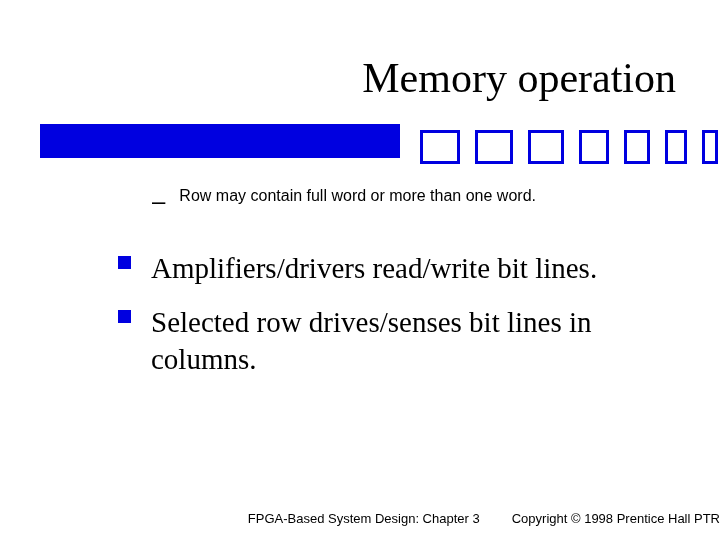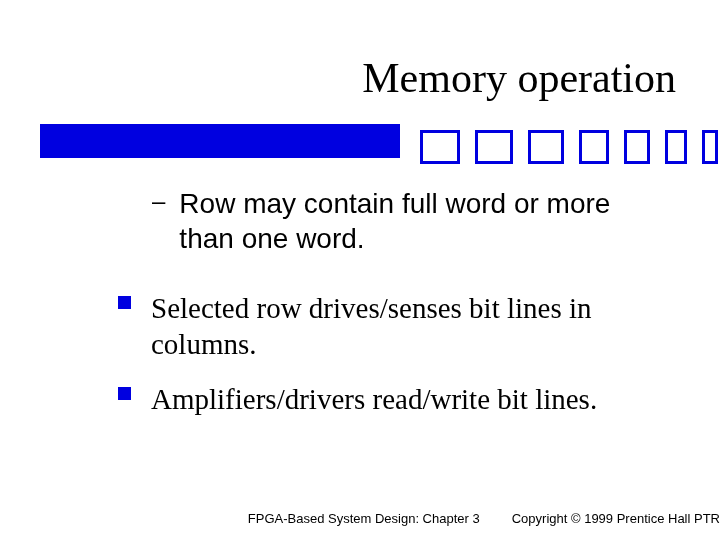--- a/index.html
+++ b/index.html
@@ -85,21 +85,21 @@
   }
   .dash {
     font-family: Arial, Helvetica, sans-serif;
     font-size: 24px;
     color: #000;
     margin-right: 8px;
     line-height: 1.25;
   }
   .sub-text {
     font-family: Arial, Helvetica, sans-serif;
-    font-size: 28px;
+    font-size: 16px;
     color: #000;
     line-height: 1.25;
   }
   .footer {
     position: absolute;
     bottom: 20px;
     left: 0;
     width: 100%;
     display: flex;
     justify-content: flex-end;
@@ -137,28 +137,28 @@
   <div class="content">
 
 
     <div class="sub-item">
       <div class="dash">–</div>
       <div class="sub-text">Row may contain full word or more than one word.</div>
     </div>
 
     <div class="bullet-item">
       <div class="bullet-sq"></div>
-      <div class="bullet-text">Selected row drives/senses bit lines in columns.</div>
+      <div class="bullet-text">Amplifiers/drivers read/write bit lines.</div>
     </div>
 
     <div class="bullet-item">
       <div class="bullet-sq"></div>
-      <div class="bullet-text">Amplifiers/drivers read/write bit lines.</div>
+      <div class="bullet-text">Selected row drives/senses bit lines in columns.</div>
     </div>
 
   </div>
 
   <div class="footer">
     <div>FPGA-Based System Design: Chapter 3</div>
-    <div>Copyright © 1999  Prentice Hall PTR</div>
+    <div>Copyright © 1998  Prentice Hall PTR</div>
   </div>
 
 </div>
 
 </body></html>

